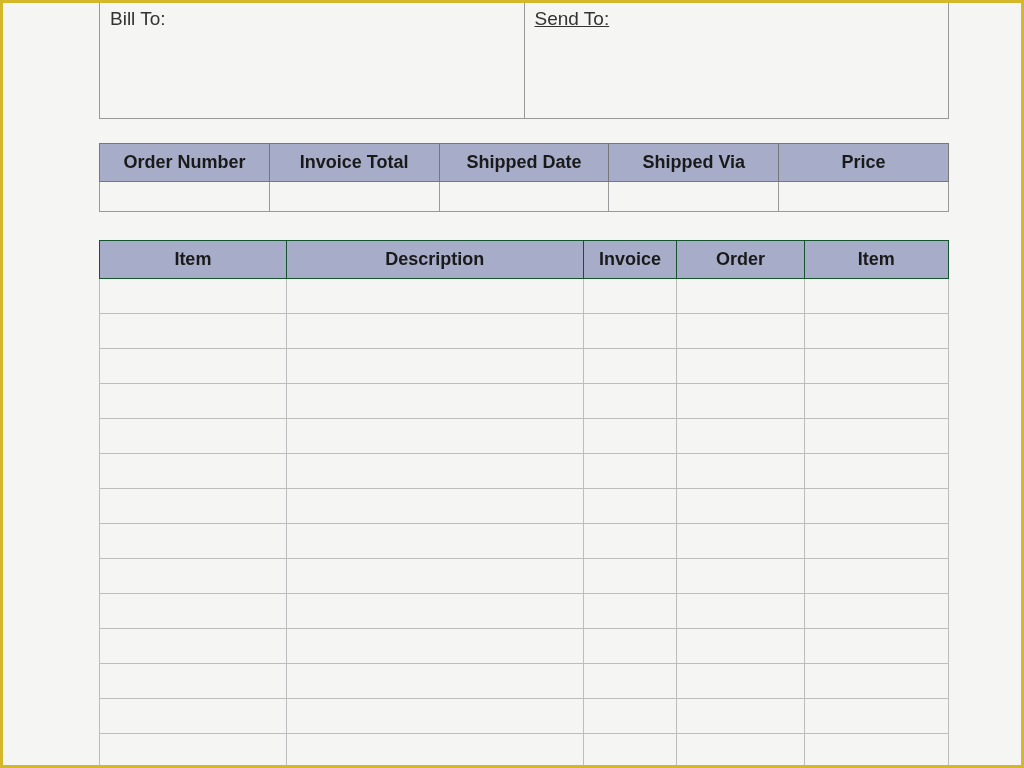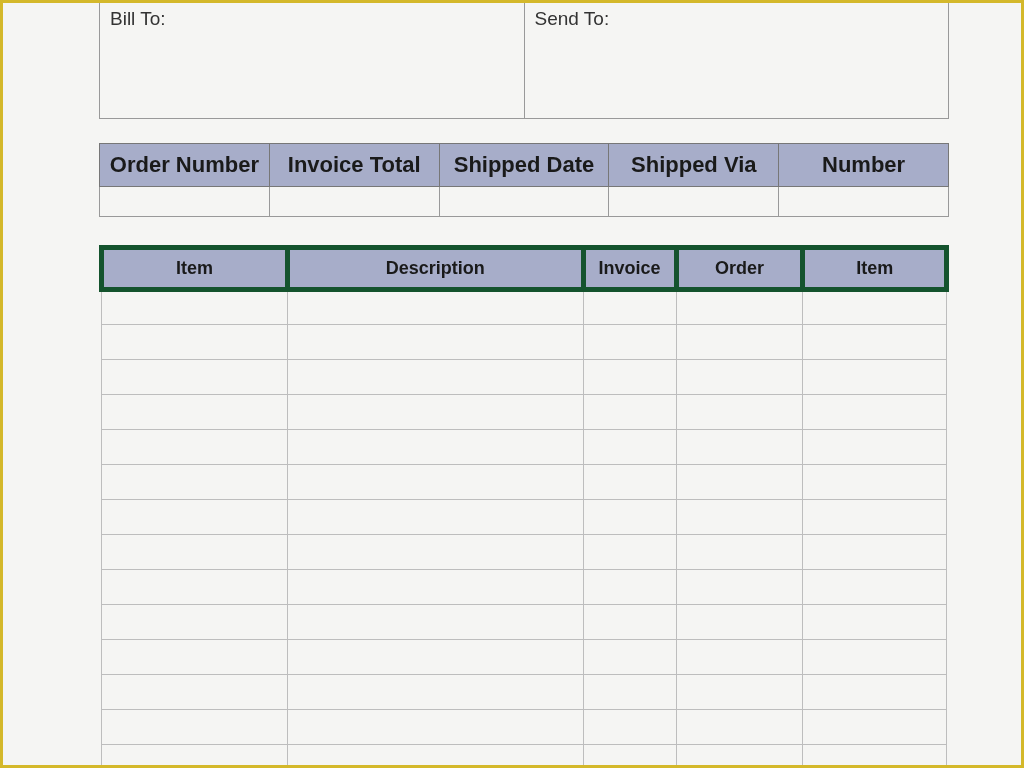--- a/index.html
+++ b/index.html
@@ -22,55 +22,55 @@
     border: 1px solid #999;
     height: 118px;
     margin-top: -2px;
   }
   .address-cell {
     flex: 1;
     padding: 6px 10px;
     font-size: 19px;
     border-right: 1px solid #999;
   }
-  .address-cell:last-child { border-right: none; }
+  .address-cell:last-child { border-right: none; text-decoration: underline; }
 
   
   .order-table {
     width: 100%;
     border-collapse: collapse;
     margin-top: 24px;
     table-layout: fixed;
   }
   .order-table th {
     background: #a7adc9;
     border: 1px solid #777;
     padding: 8px 4px;
-    font-size: 22px;
+    font-size: 18px;
     font-weight: 600;
     color: #1a1a1a;
     text-align: center;
     height: 38px;
   }
   .order-table td {
     border: 1px solid #999;
     height: 30px;
     background: #f5f5f3;
   }
 
   
   .items-table {
     width: 100%;
     border-collapse: collapse;
     margin-top: 28px;
     table-layout: fixed;
   }
   .items-table th {
     background: #a7adc9;
-    border: 5px solid #14532d;
+    border: 1px solid #14532d;
     padding: 8px 4px;
     font-size: 18px;
     font-weight: 600;
     color: #1a1a1a;
     text-align: center;
     height: 36px;
   }
   .items-table td {
     border: 1px solid #bdbdbd;
     height: 35px;
@@ -96,21 +96,21 @@
     </div>
   </div>
 
   <table class="order-table">
     <thead>
       <tr>
         <th>Order Number</th>
         <th>Invoice Total</th>
         <th>Shipped Date</th>
         <th>Shipped Via</th>
-        <th>Number</th>
+        <th>Price</th>
       </tr>
     </thead>
     <tbody>
       <tr>
         <td></td>
         <td></td>
         <td></td>
         <td></td>
         <td></td>
       </tr>

